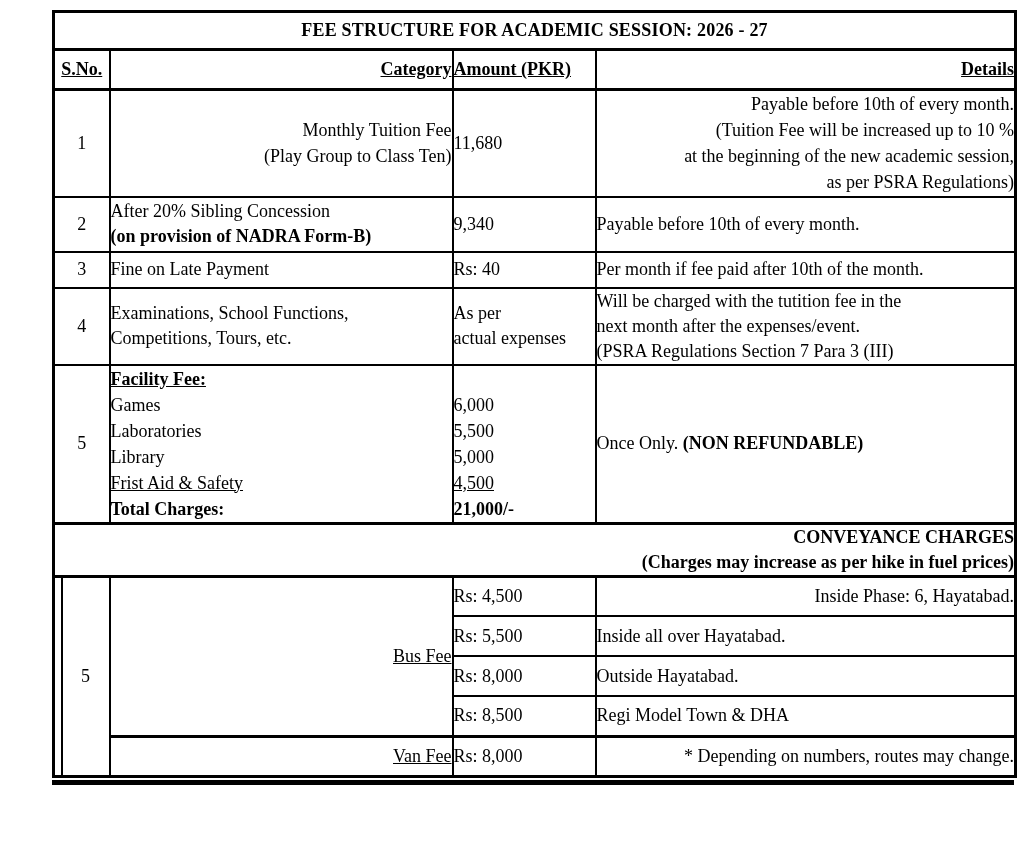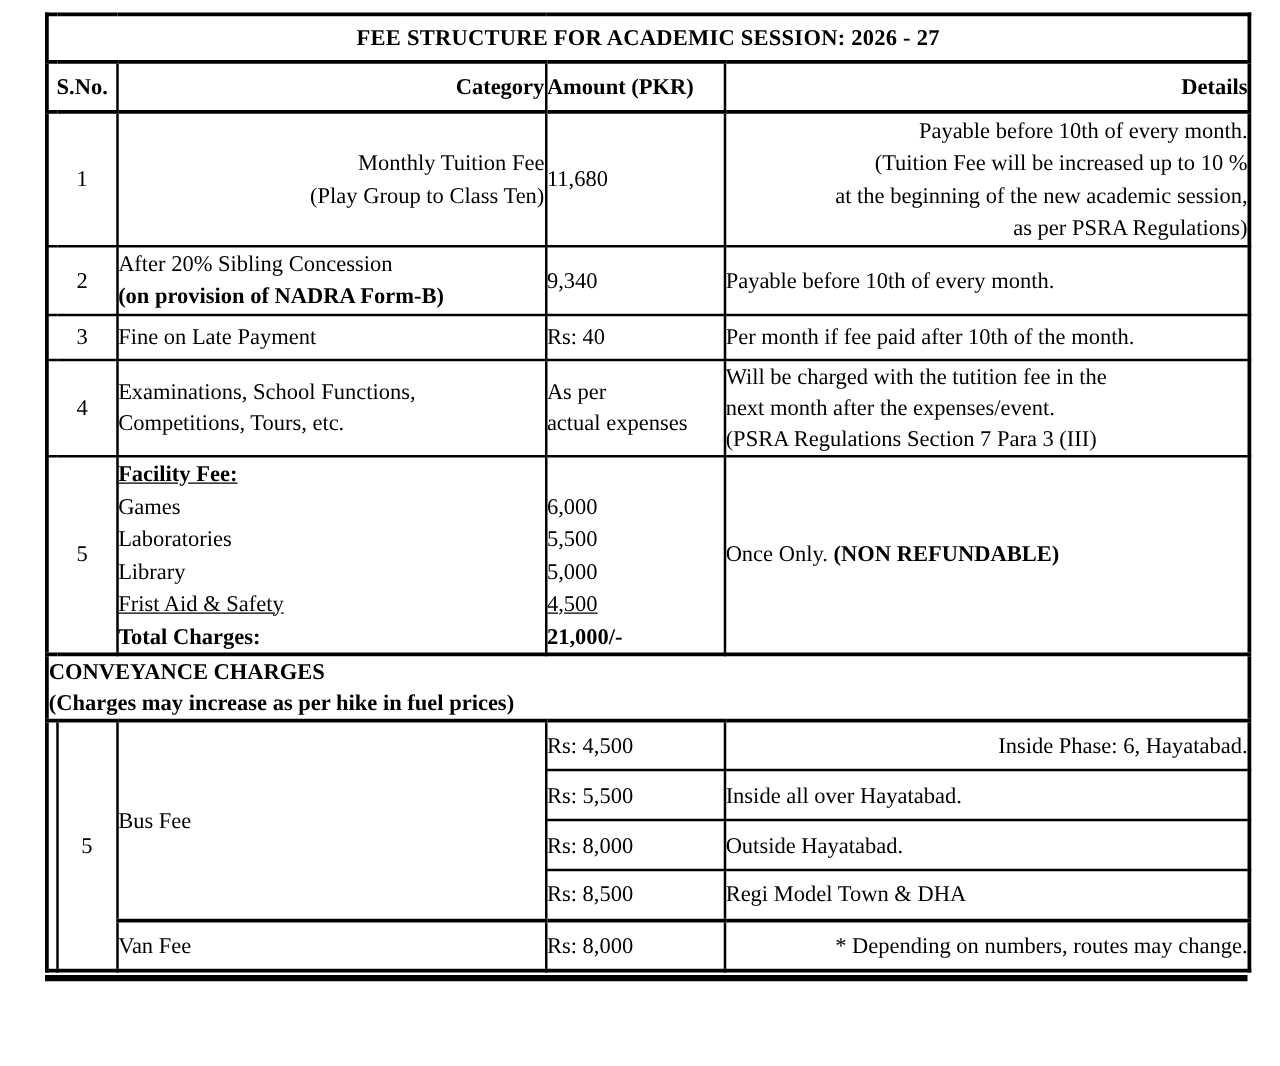--- a/index.html
+++ b/index.html
@@ -5,21 +5,21 @@
   html, body {
     margin: 0;
     padding: 0;
     background: #ffffff;
     width: 1024px;
     height: 853px;
     font-family: "Liberation Serif", serif;
     color: #000000;
   }
   .doc {
-    margin: 10px 0 0 36px;
+    margin: 10px 0 0 52px;
     width: 962px;
     box-sizing: border-box;
   }
   table.fee {
     border-collapse: collapse;
     table-layout: fixed;
     width: 962px;
     border: 3px solid #000;
   }
   table.fee td {
@@ -29,31 +29,31 @@
     font-size: 18px;
     overflow: hidden;
   }
   .bt3 { border-top-width: 3px !important; text-align: right; }
   .title-cell {
     font-weight: bold;
     font-size: 20px;
     text-align: center;
     letter-spacing: 0.2px;
   }
-  .hdr td { font-weight: bold; }
+  .hdr td { font-weight: bold; text-decoration: underline; }
   .sno { text-align: center; }
   .cat { padding-left: 13px; padding-right: 4px; }
   .amt { text-align: left; }
   .det { padding-left: 13px; padding-right: 4px; }
   .lh { line-height: 26px; }
   .lh25 { line-height: 25px; }
   .bold { font-weight: bold; }
   .ul { text-decoration: underline; }
-  .center-cell { text-align: left; padding-left: 0; }
-  .conv-head { text-align: left; font-weight: bold; line-height: 25px; }
+  .center-cell { text-align: right; padding-left: 0; text-decoration: underline; }
+  .conv-head { text-align: right; font-weight: bold; line-height: 25px; }
   .phantom { padding: 0; }
   .contact-box {
     margin-top: 6px;
     width: 962px;
     box-sizing: border-box;
     border: 2px solid #000;
     height: 28px;
     line-height: 24px;
     font-weight: bold;
     font-size: 18px;

